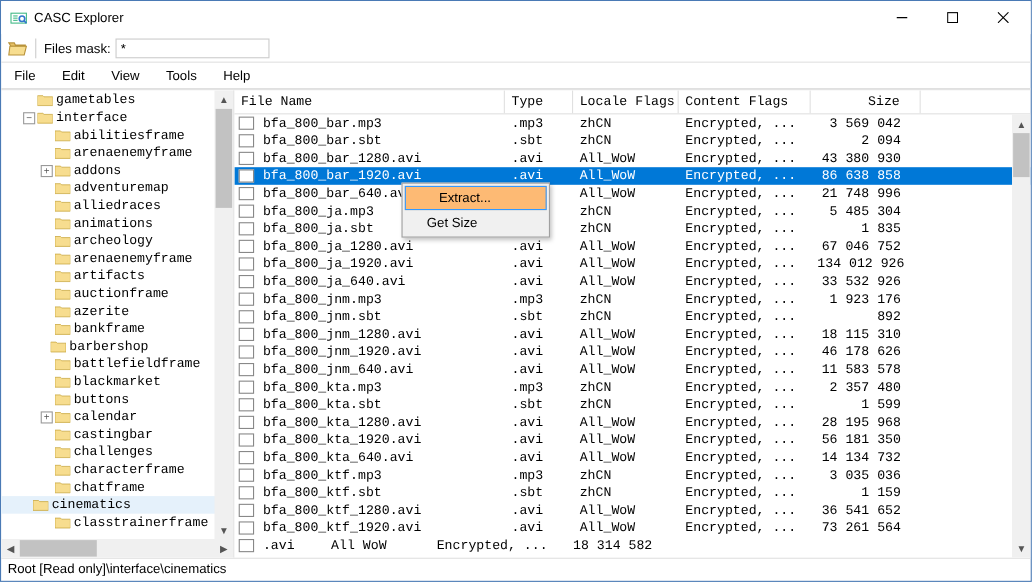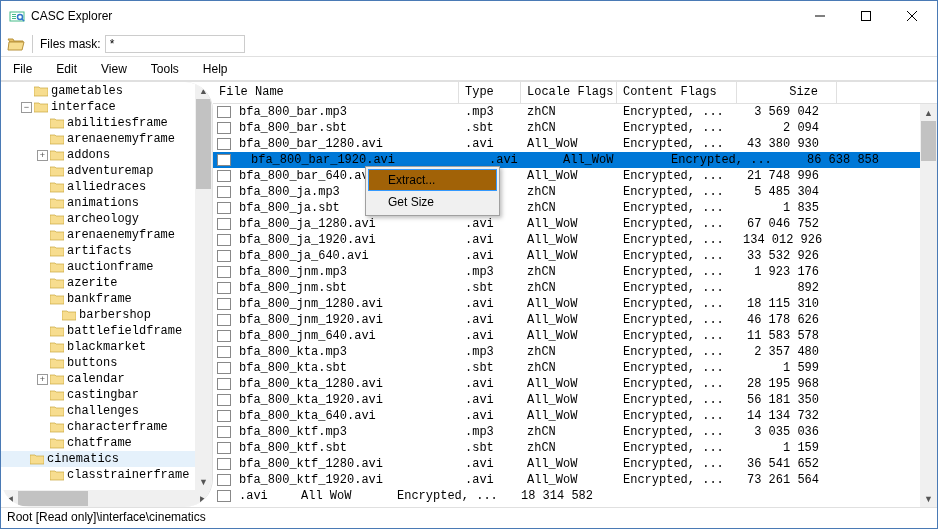--- a/index.html
+++ b/index.html
@@ -10,44 +10,44 @@
 .winbtns { display:flex; }
 .winbtn { width:46px; height:30px; display:flex; align-items:center; justify-content:center; }
 .toolbar1 { height:26px; display:flex; align-items:center; border-bottom:1px solid #e0e0e0; padding-left:6px; gap:4px; }
 .folder-open { width:18px; height:18px; }
 .sep { width:1px; height:18px; background:#ccc; margin:0 3px; }
 .mask-label { font-size:12px; }
 .mask-input { border:1px solid #ccc; padding:1px 4px; width:140px; height:18px; font-size:12px; }
 .menubar { height:24px; display:flex; align-items:center; border-bottom:1px solid #e0e0e0; }
 .menuitem { padding:3px 12px; font-size:12px; }
 .content { flex:1; display:flex; overflow:hidden; border-top:1px solid #e0e0e0; }
-.tree { width:212px; border-right:1px solid #e0e0e0; overflow:auto; font-family:"Courier New",monospace; font-size:12px; position:relative; padding-top:1px;border-radius:28px; }
+.tree { width:212px; border-right:1px solid #e0e0e0; overflow:auto; font-family:"Courier New",monospace; font-size:12px; position:relative; padding-top:1px; }
 .tree-row { white-space:nowrap; height:16px; line-height:16px; display:flex; align-items:center; padding-left:4px; }
 .tree-row .expander { width:11px; height:11px; border:1px solid #999; display:inline-flex; align-items:center; justify-content:center; font-size:9px; margin-right:2px; color:#555; line-height:1; visibility:hidden; }
 .tree-row .expander.visible { visibility:visible; }
 .tree-row .fold { width:14px; height:12px; margin-right:3px; }
 .tree-row.selected { background:#e5f1fb; }
 .tree-row .label { font-family:"Courier New",monospace; }
 .filelist { flex:1; display:flex; flex-direction:column; overflow:hidden; position:relative; font-family:"Courier New",monospace; }
 .headers { height:22px; display:flex; border-bottom:1px solid #e0e0e0; }
 .headers .col { border-right:1px solid #e0e0e0; padding:3px 6px; font-family:"Courier New",monospace; font-size:12px; white-space:nowrap; overflow:hidden; }
 .rows { flex:1; overflow:auto; }
 .row { height:16px; display:flex; align-items:center; white-space:nowrap; }
-.row.selected { background:#0078d7; color:#000000;gap:12px; }
+.row.selected { background:#0078d7; color:#ffffff; }
 .row .cell { padding:0 6px; font-family:"Courier New",monospace; font-size:12px; overflow:hidden; white-space:nowrap; }
 .row .fileicon { width:14px; height:12px; margin-left:4px; margin-right:2px; flex:0 0 14px; border:1px solid #888; background:#fff; }
 .col-name { width:246px; }
 .col-type { width:62px; }
 .col-locale { width:96px; }
 .col-content { width:120px; }
 .col-size { width:100px; text-align:right; padding-right:18px !important; }
 .statusbar { height:21px; border-top:1px solid #e0e0e0; padding:2px 6px; font-size:12px; }
 .ctxmenu { position:absolute; background:#f0f0f0; border:1px solid #a0a0a0; box-shadow:2px 2px 4px rgba(0,0,0,.25); width:135px; padding:2px; z-index:100; }
 .ctxmenu .citem { padding:4px 20px; font-size:12px; }
-.ctxmenu .citem.hover { background:#a16207; border:1px solid #3399ff; padding:3px 19px; }
+.ctxmenu .citem.hover { background:#fdba74; border:1px solid #3399ff; padding:3px 30px; }
 .scrollbar-v { position:absolute; right:0; top:22px; bottom:0; width:17px; background:#f0f0f0; display:flex; flex-direction:column; }
 .scrollbar-v .arrow { height:17px; display:flex; align-items:center; justify-content:center; font-size:9px; color:#555; }
 .scrollbar-v .thumb { background:#c2c2c2; width:15px; margin:0 1px; border-radius:0; }
 .scrollbar-h-tree { height:17px; background:#f0f0f0; display:flex; position:absolute; bottom:0; left:0; right:0; }
 .scrollbar-h-tree .arrow { width:17px; display:flex; align-items:center; justify-content:center; font-size:9px; color:#555; }
 .scrollbar-h-tree .thumb { background:#c2c2c2; height:15px; margin:1px 0; }
 .tree-scroll-v { position:absolute; right:0; top:0; bottom:17px; width:17px; background:#f0f0f0; display:flex; flex-direction:column; }
 .tree-scroll-v .arrow { height:17px; display:flex; align-items:center; justify-content:center; font-size:9px; color:#555; }
 .tree-scroll-v .thumb { background:#c2c2c2; width:15px; margin:0 1px; flex:0 0 90px; }
 .tree-scroll-v .track { flex:1; }
@@ -201,21 +201,21 @@
         </svg>
         <span class="label">azerite</span>
       </div>
       <div class="tree-row" style="padding-left: 36px;">
         <span class="expander"></span>
         <svg class="fold" viewBox="0 0 14 12">
           <path d="M0 2 h5 l1 1 h8 v8 H0 z" fill="#f7dd8f" stroke="#c9a73e" stroke-width="0.7"></path>
         </svg>
         <span class="label">bankframe</span>
       </div>
-      <div class="tree-row" style="padding-left: 48px; text-align: center;">
+      <div class="tree-row" style="padding-left: 32px; text-align: center;">
         <span class="expander"></span>
         <svg class="fold" viewBox="0 0 14 12">
           <path d="M0 2 h5 l1 1 h8 v8 H0 z" fill="#f7dd8f" stroke="#c9a73e" stroke-width="0.7"></path>
         </svg>
         <span class="label">barbershop</span>
       </div>
       <div class="tree-row" style="padding-left: 36px;">
         <span class="expander"></span>
         <svg class="fold" viewBox="0 0 14 12">
           <path d="M0 2 h5 l1 1 h8 v8 H0 z" fill="#f7dd8f" stroke="#c9a73e" stroke-width="0.7"></path>

